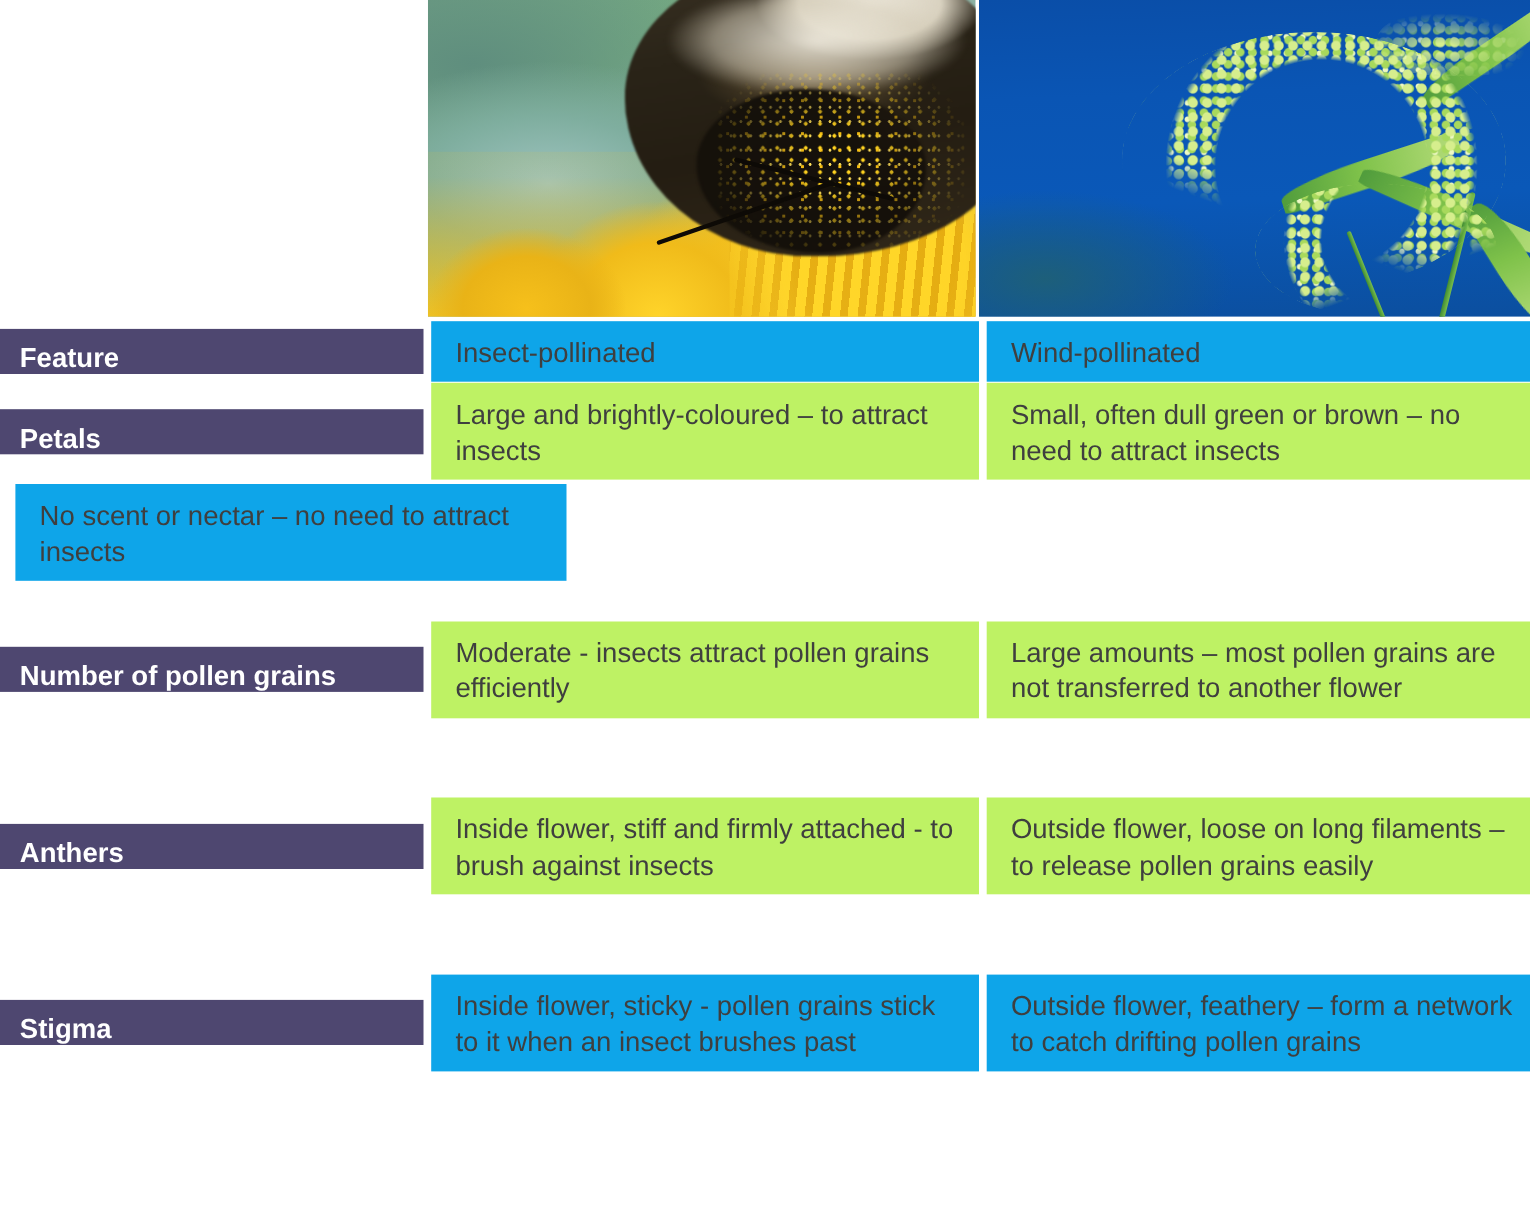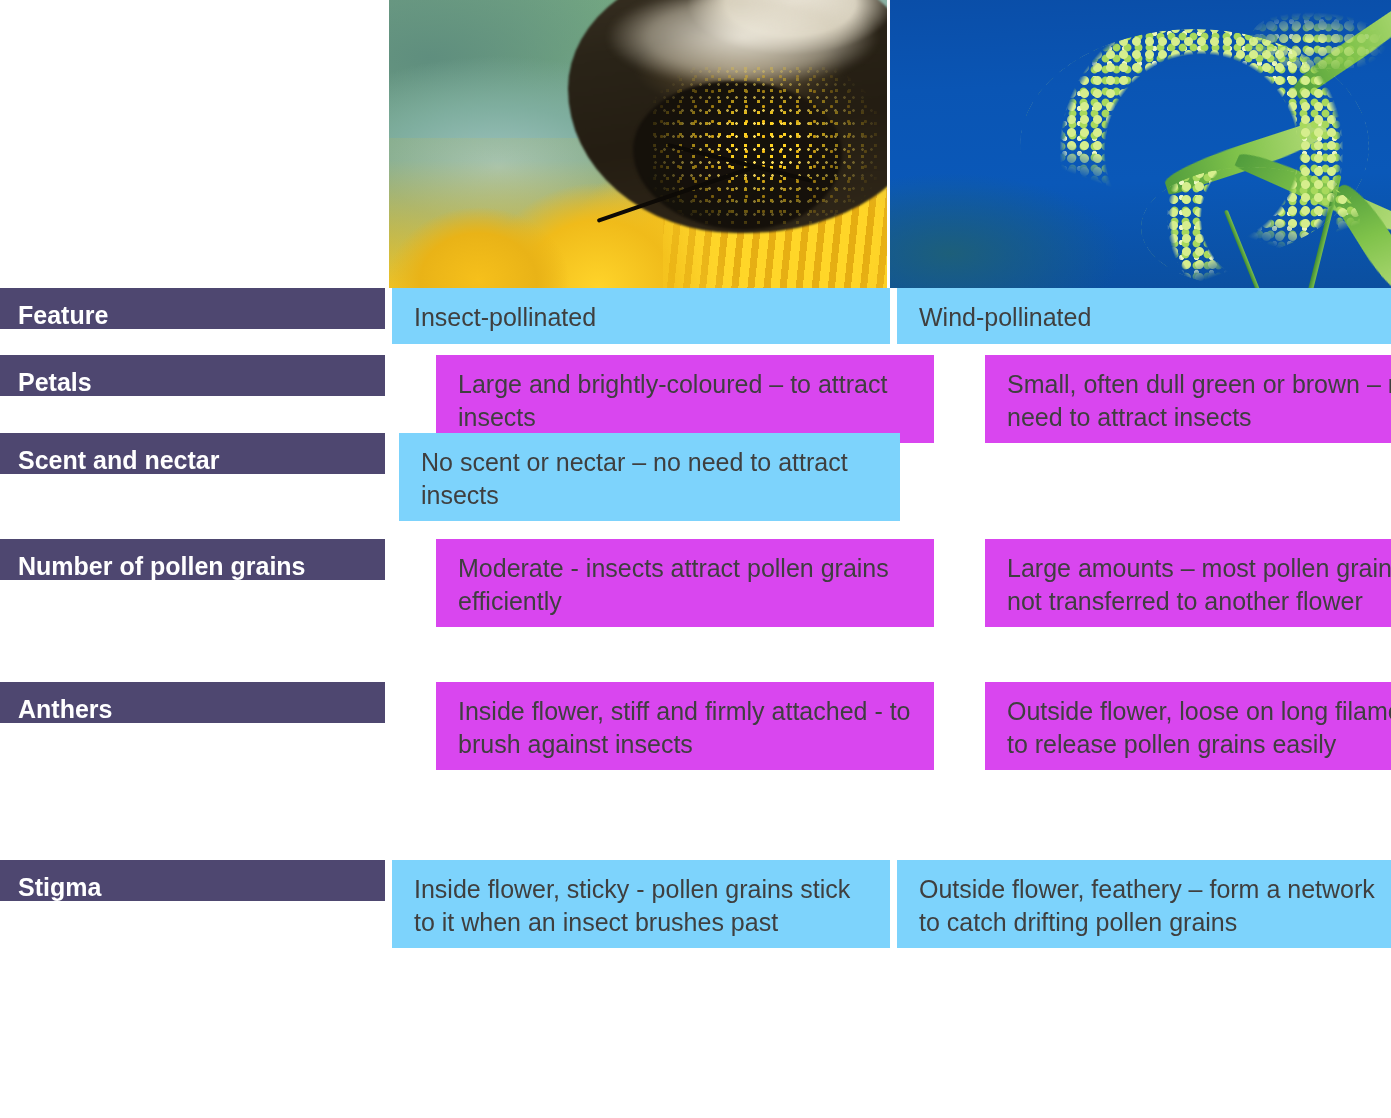--- a/index.html
+++ b/index.html
@@ -188,21 +188,21 @@
 
   
   .table {
     position: absolute;
     top: 288px;
     left: 0;
     width: 1391px;
   }
   .row {
     display: flex;
-    align-items: flex-start;
+    align-items: center;
     margin-bottom: 4px;
   }
   .row:last-child { margin-bottom: 0; }
 
   .cell-feature {
     width: 385px;
     flex: 0 0 385px;
     background: #4e4770;
     color: #ffffff;
     font-weight: bold;
@@ -219,22 +219,22 @@
     flex: 0 0 498px;
     box-sizing: border-box;
     padding: 13px 22px 10px 22px;
     color: #3f3f3f;
     font-size: 25px;
     line-height: 1.30;
   }
   .cell-body.wind {
     flex: 0 0 501px;
   }
-  .light { background: #7dd3fc; }
-  .dark  { background: #d946ef; margin-left: 44px; }
+  .light { background: #0ea5e9; }
+  .dark  { background: #bef264; }
 
   .r-h   { height: 63px; }
   .r-1   { height: 74px; }
   .r-2   { height: 102px; }
   .r-3   { height: 139px; }
   .r-4   { height: 143px; }
   .r-5   { height: 174px; }
   .r-6   { height: 139px; }
 </style>
 </head>
@@ -285,21 +285,20 @@
 
     <div class="row r-1">
       <div class="cell-feature">Petals</div>
       <div class="spacer"></div>
       <div class="cell-body dark">Large and brightly-coloured – to attract insects</div>
       <div class="spacer"></div>
       <div class="cell-body wind dark">Small, often dull green or brown – no need to attract insects</div>
     </div>
 
     <div class="row r-2">
-      <div class="cell-feature">Scent and nectar</div>
       <div class="spacer"></div>
       <div class="spacer"></div>
       <div class="cell-body wind light">No scent or nectar – no need to attract insects</div>
     </div>
 
     <div class="row r-3">
       <div class="cell-feature">Number of pollen grains</div>
       <div class="spacer"></div>
       <div class="cell-body dark">Moderate - insects attract pollen grains efficiently</div>
       <div class="spacer"></div>

